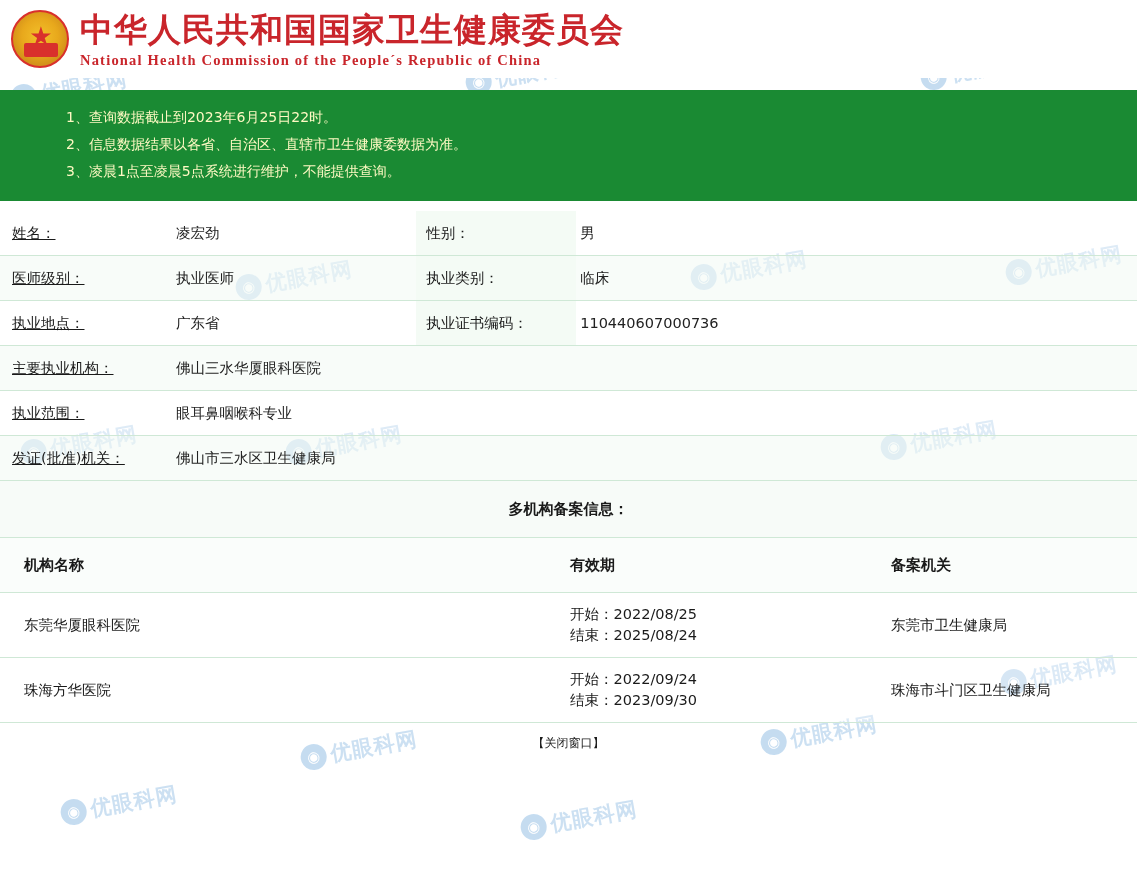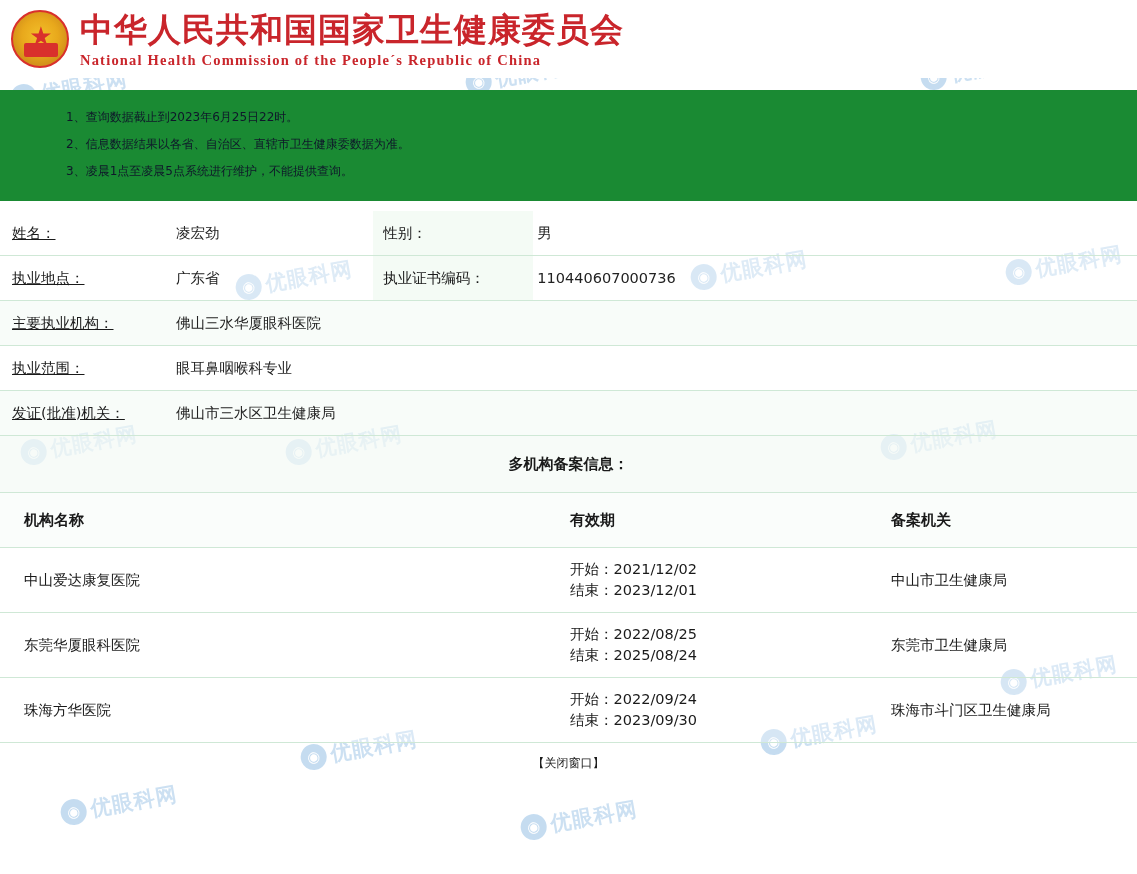--- a/index.html
+++ b/index.html
@@ -130,24 +130,24 @@
   }
 
   
   .notice-wrap {
     position: relative;
     z-index: 60;
     padding: 12px 0 0 0;
   }
   .notice {
     background: #1a8a33;
-    color: #0f172a;
+    color: #fef9c3;
     padding: 14px 0 16px 66px;
     font-family: "DejaVu Sans", sans-serif;
-    font-size: 12px;
+    font-size: 14px;
     line-height: 27px;
   }
   .notice div { white-space: nowrap; }
 
   
   .info-table {
     position: relative;
     z-index: 60;
     width: 100%;
     border-collapse: collapse;
@@ -271,20 +271,26 @@
   </div>
 </div>
 
 <table class="info-table">
   <tbody>
       <tr class="row-odd">
     <td class="lbl">姓名：</td>
     <td class="val name">凌宏劲</td>
     <td class="lbl2">性别：</td>
     <td class="val">男</td>
+  </tr>
+  <tr class="row-even">
+    <td class="lbl">医师级别：</td>
+    <td class="val">执业医师</td>
+    <td class="lbl2">执业类别：</td>
+    <td class="val">临床</td>
   </tr>
   <tr class="row-odd">
     <td class="lbl">执业地点：</td>
     <td class="val">广东省</td>
     <td class="lbl2">执业证书编码：</td>
     <td class="val">110440607000736</td>
   </tr>
   <tr class="row-even">
     <td class="lbl">主要执业机构：</td>
     <td class="val" colspan="3">佛山三水华厦眼科医院</td>
@@ -305,28 +311,20 @@
 
 <table class="record-table">
   <thead>
     <tr>
       <th class="col-name">机构名称</th>
       <th class="col-date" style="padding-left:0">有效期</th>
       <th style="padding-left:0">备案机关</th>
     </tr>
   </thead>
   <tbody>
-    <tr>
-      <td>中山爱达康复医院</td>
-      <td class="c-date">
-        <span class="date-line"><span class="date-k">开始：</span><span>2021/12/02</span></span>
-        <span class="date-line"><span class="date-k">结束：</span><span>2023/12/01</span></span>
-      </td>
-      <td class="c-org2">中山市卫生健康局</td>
-    </tr>
     <tr>
       <td>东莞华厦眼科医院</td>
       <td class="c-date">
         <span class="date-line"><span class="date-k">开始：</span><span>2022/08/25</span></span>
         <span class="date-line"><span class="date-k">结束：</span><span>2025/08/24</span></span>
       </td>
       <td class="c-org2">东莞市卫生健康局</td>
     </tr>
     <tr>
       <td>珠海方华医院</td>

